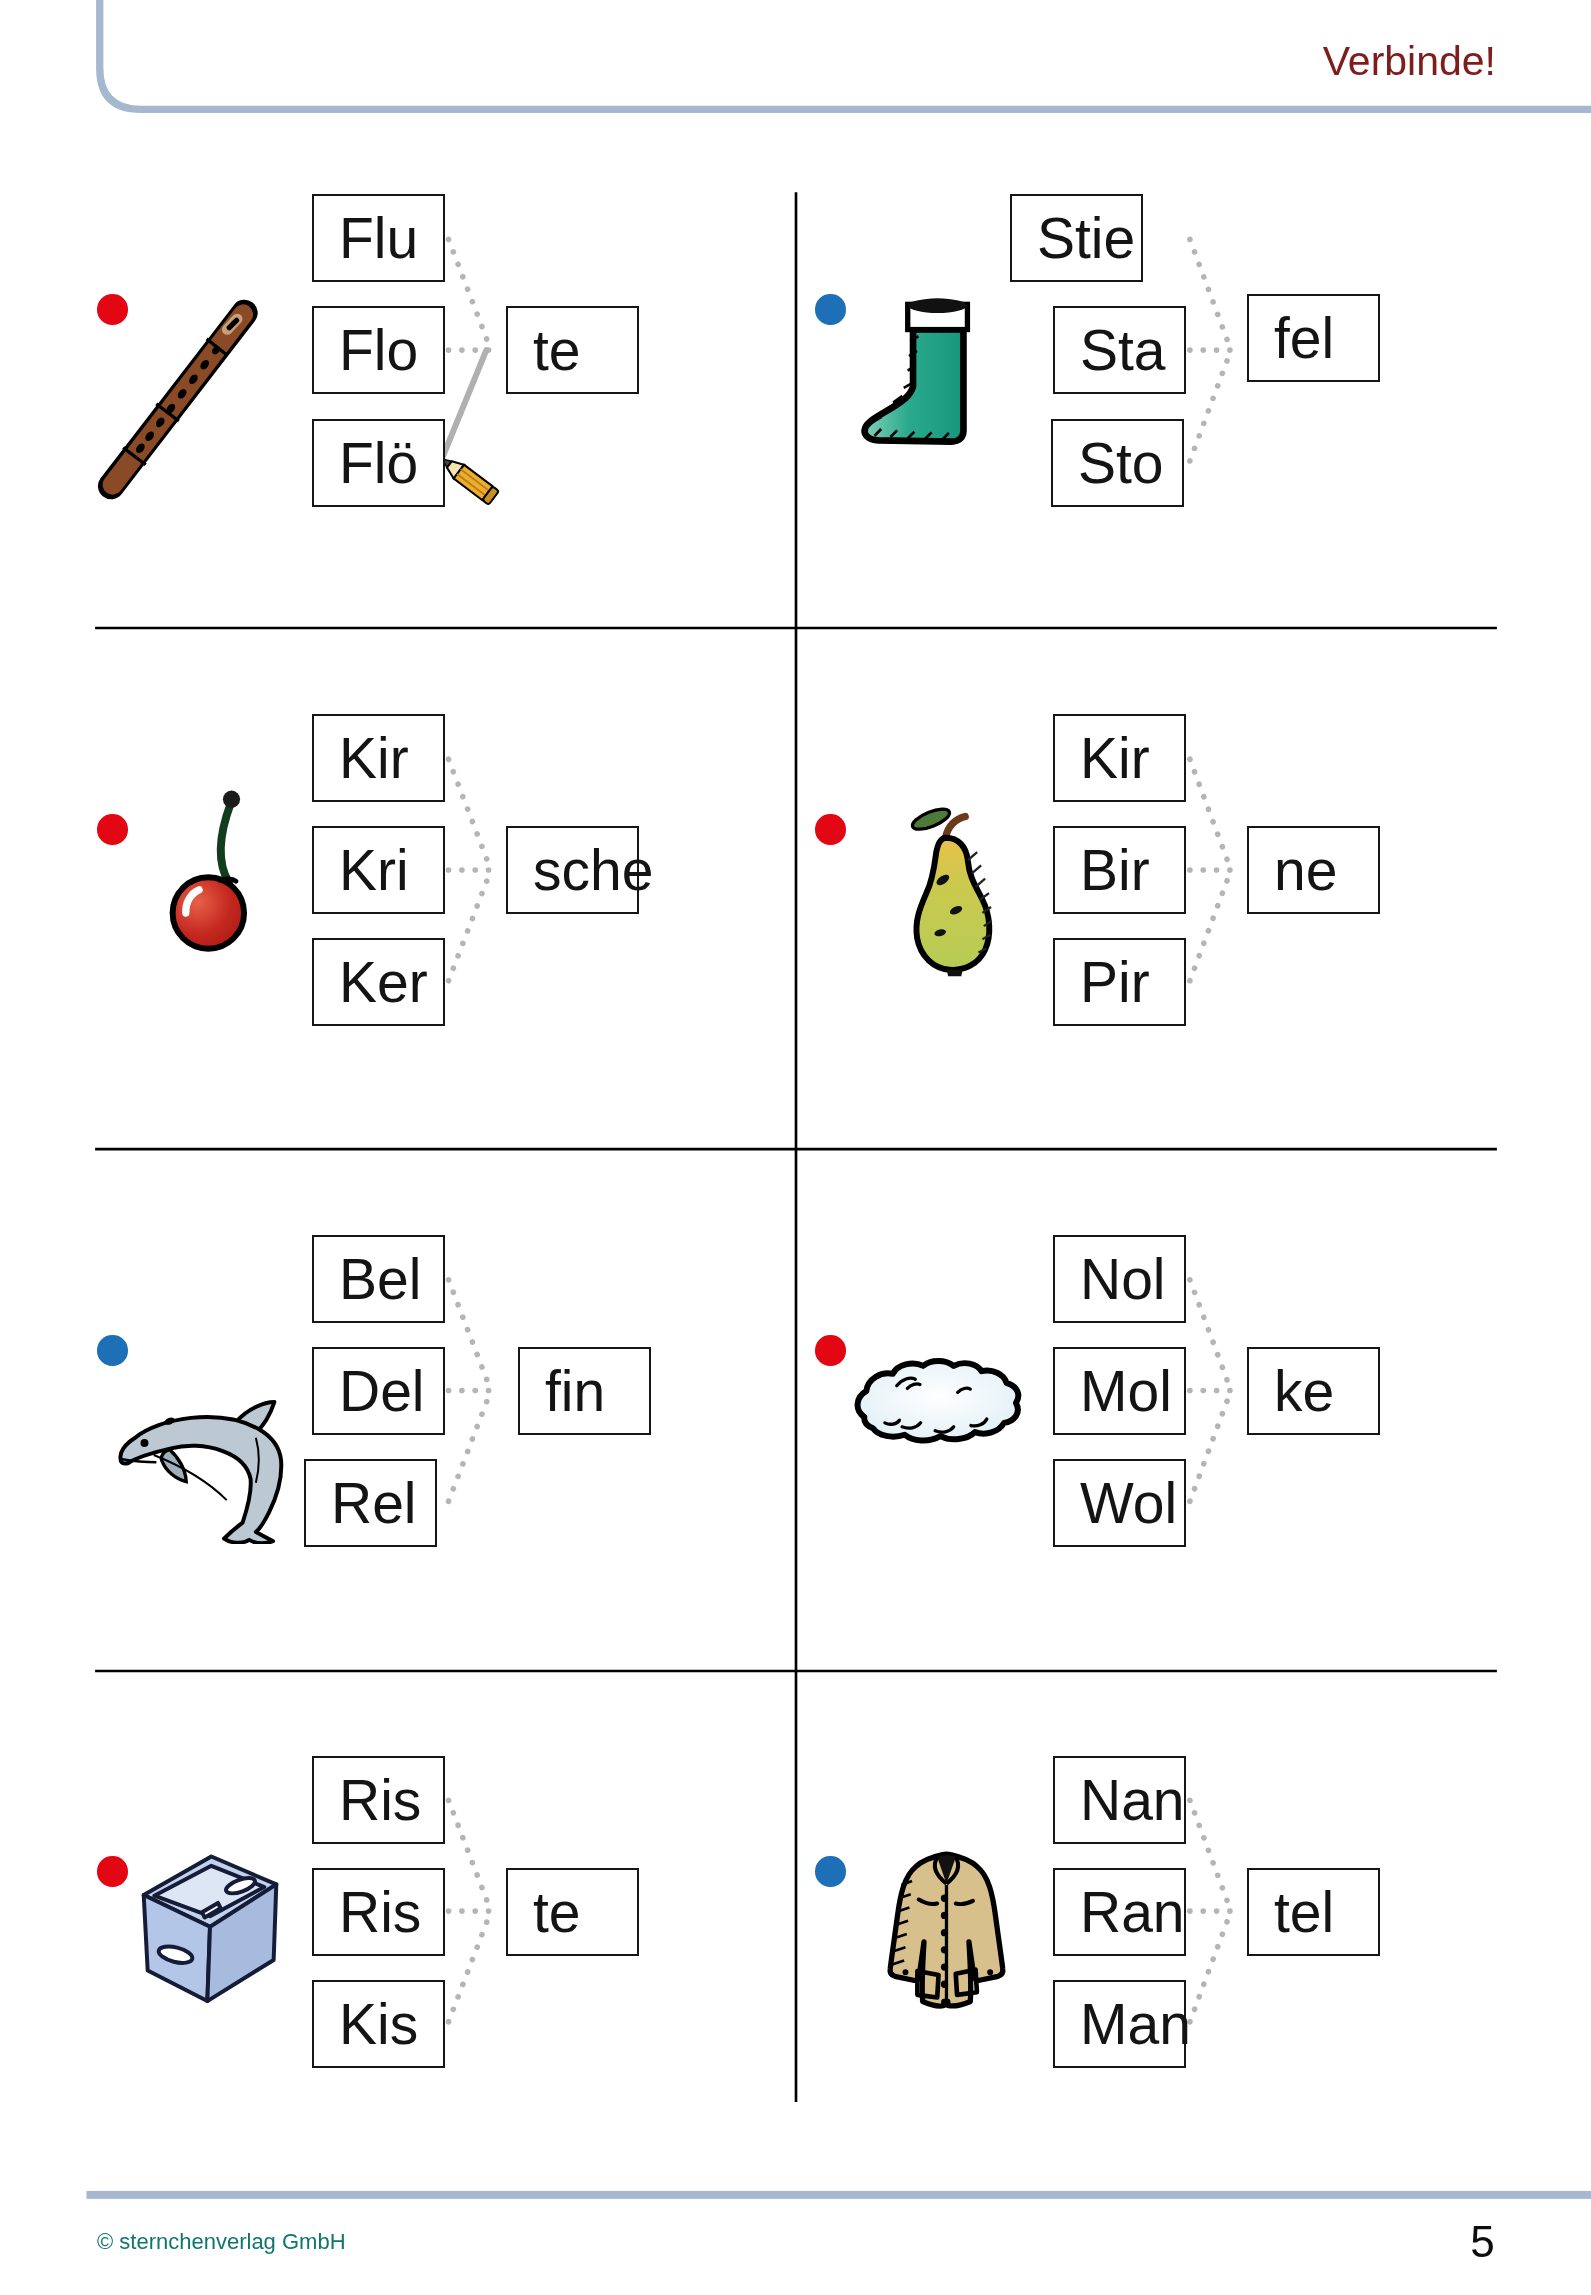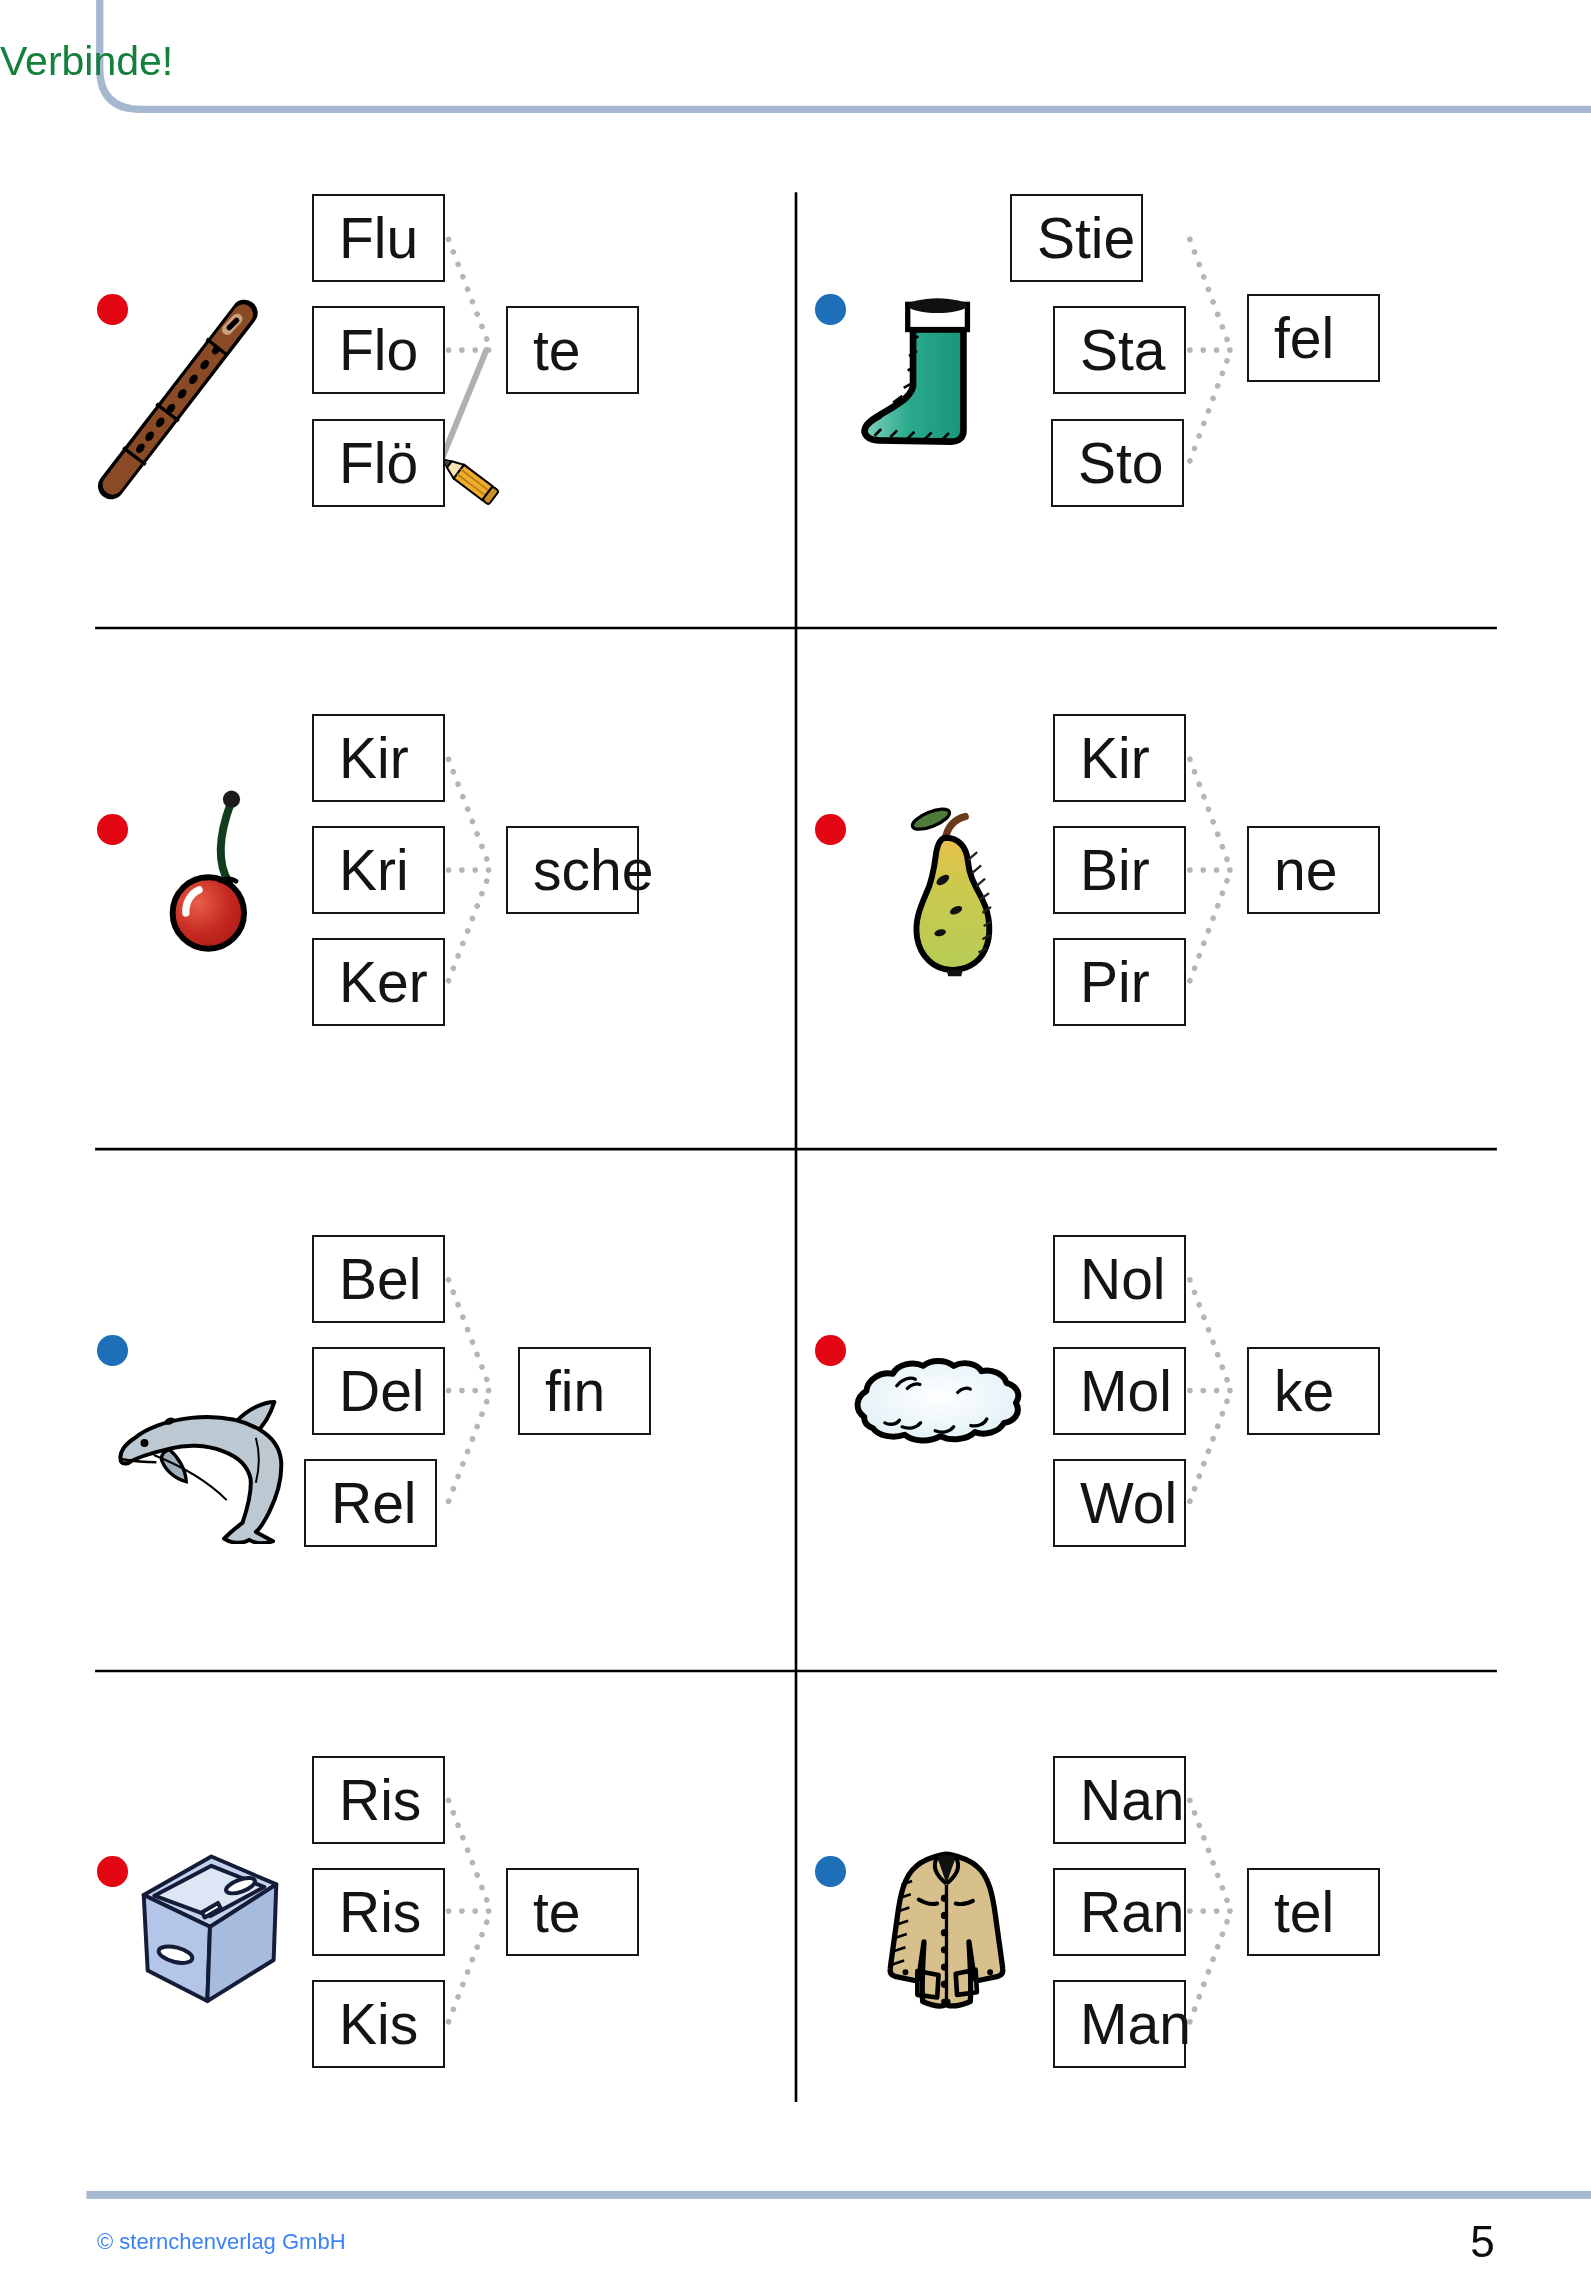--- a/index.html
+++ b/index.html
@@ -25,25 +25,25 @@
     line-height:1;
   }
   .dot{
     position:absolute;
     width:30.5px;height:30.5px;border-radius:50%;
     z-index:2;
   }
   .img{position:absolute;z-index:2;}
   #page-title{
     position:absolute;top:38px;left:0;right:96px;
-    text-align:left;font-size:41px;color:#15803d;z-index:2;
+    text-align:right;font-size:41px;color:#7f1d1d;z-index:2;
   }
   #copyright{
     position:absolute;left:97px;top:2229px;
-    font-size:22px;color:#3b82f6;z-index:2;
+    font-size:22px;color:#0f766e;z-index:2;
   }
   #page-number{
     position:absolute;left:1456px;top:2217px;width:53px;
     text-align:center;font-size:44px;color:#0d0d0d;z-index:2;
   }
   .dots{stroke:#b5b5b5;stroke-width:8.5;fill:none;stroke-linecap:round;stroke-dasharray:0.1 20;}
   .grid{stroke:#000;stroke-width:4;}
 </style>
 </head>
 <body>

